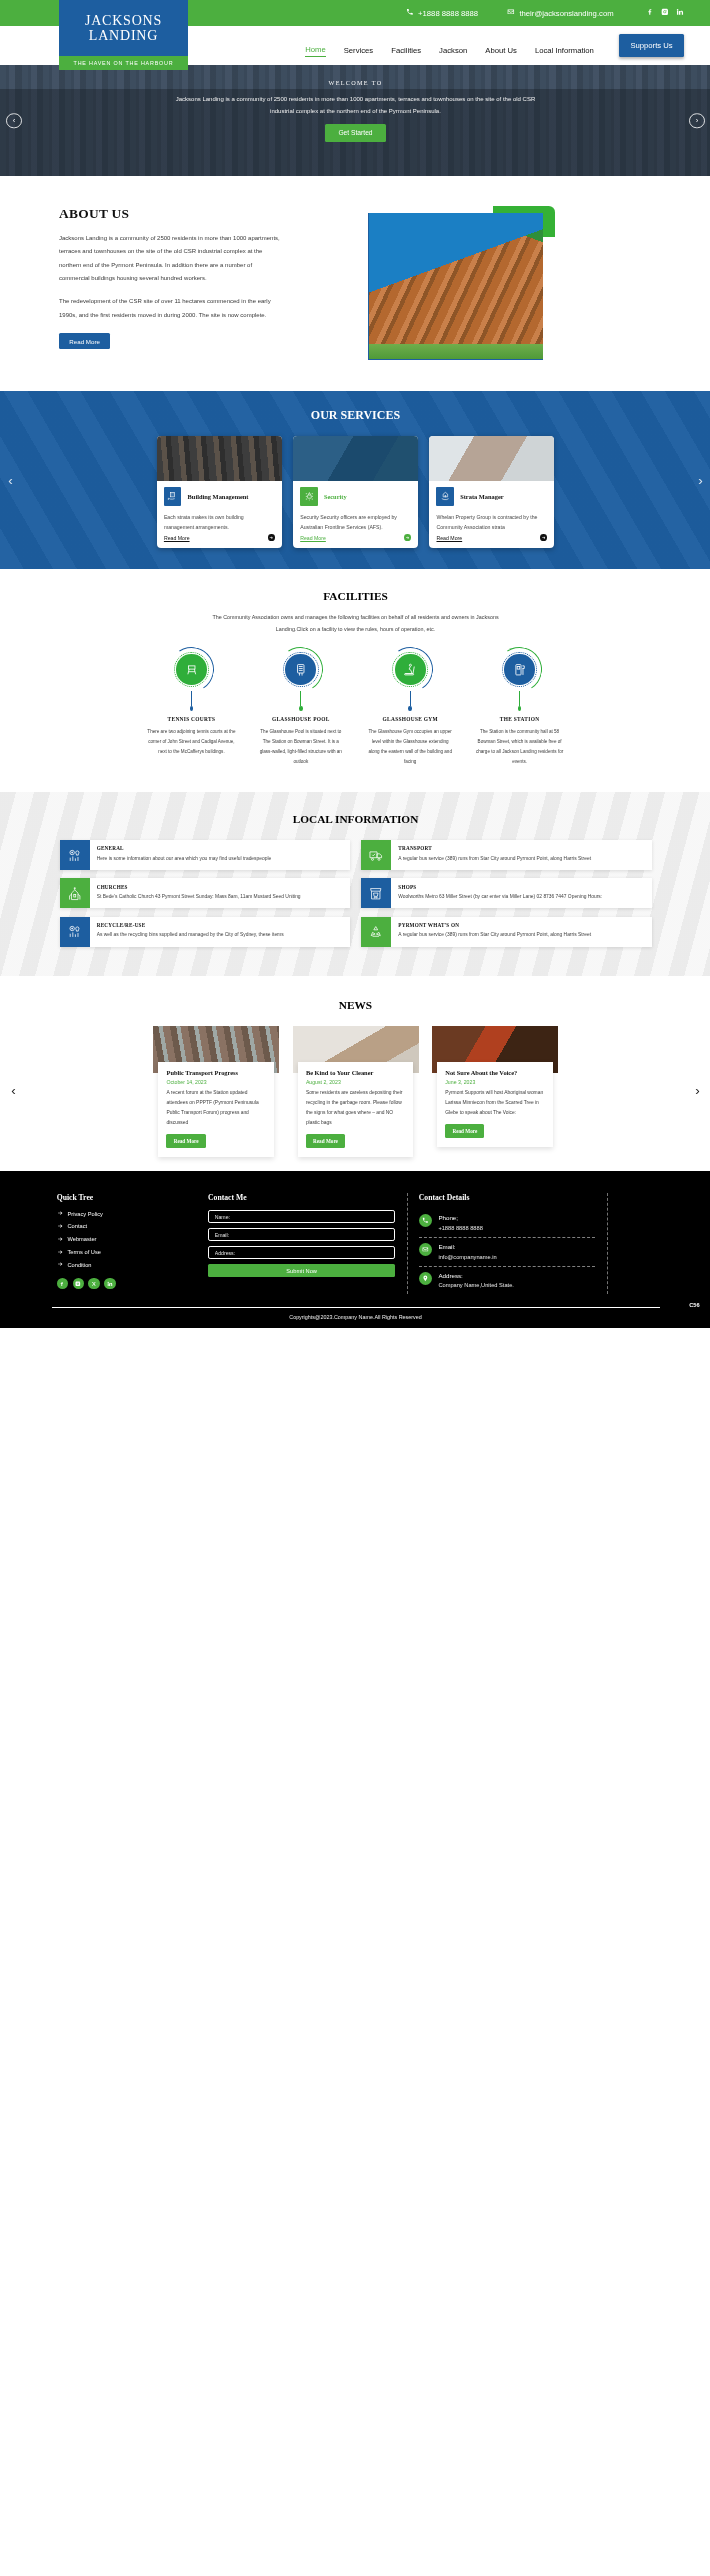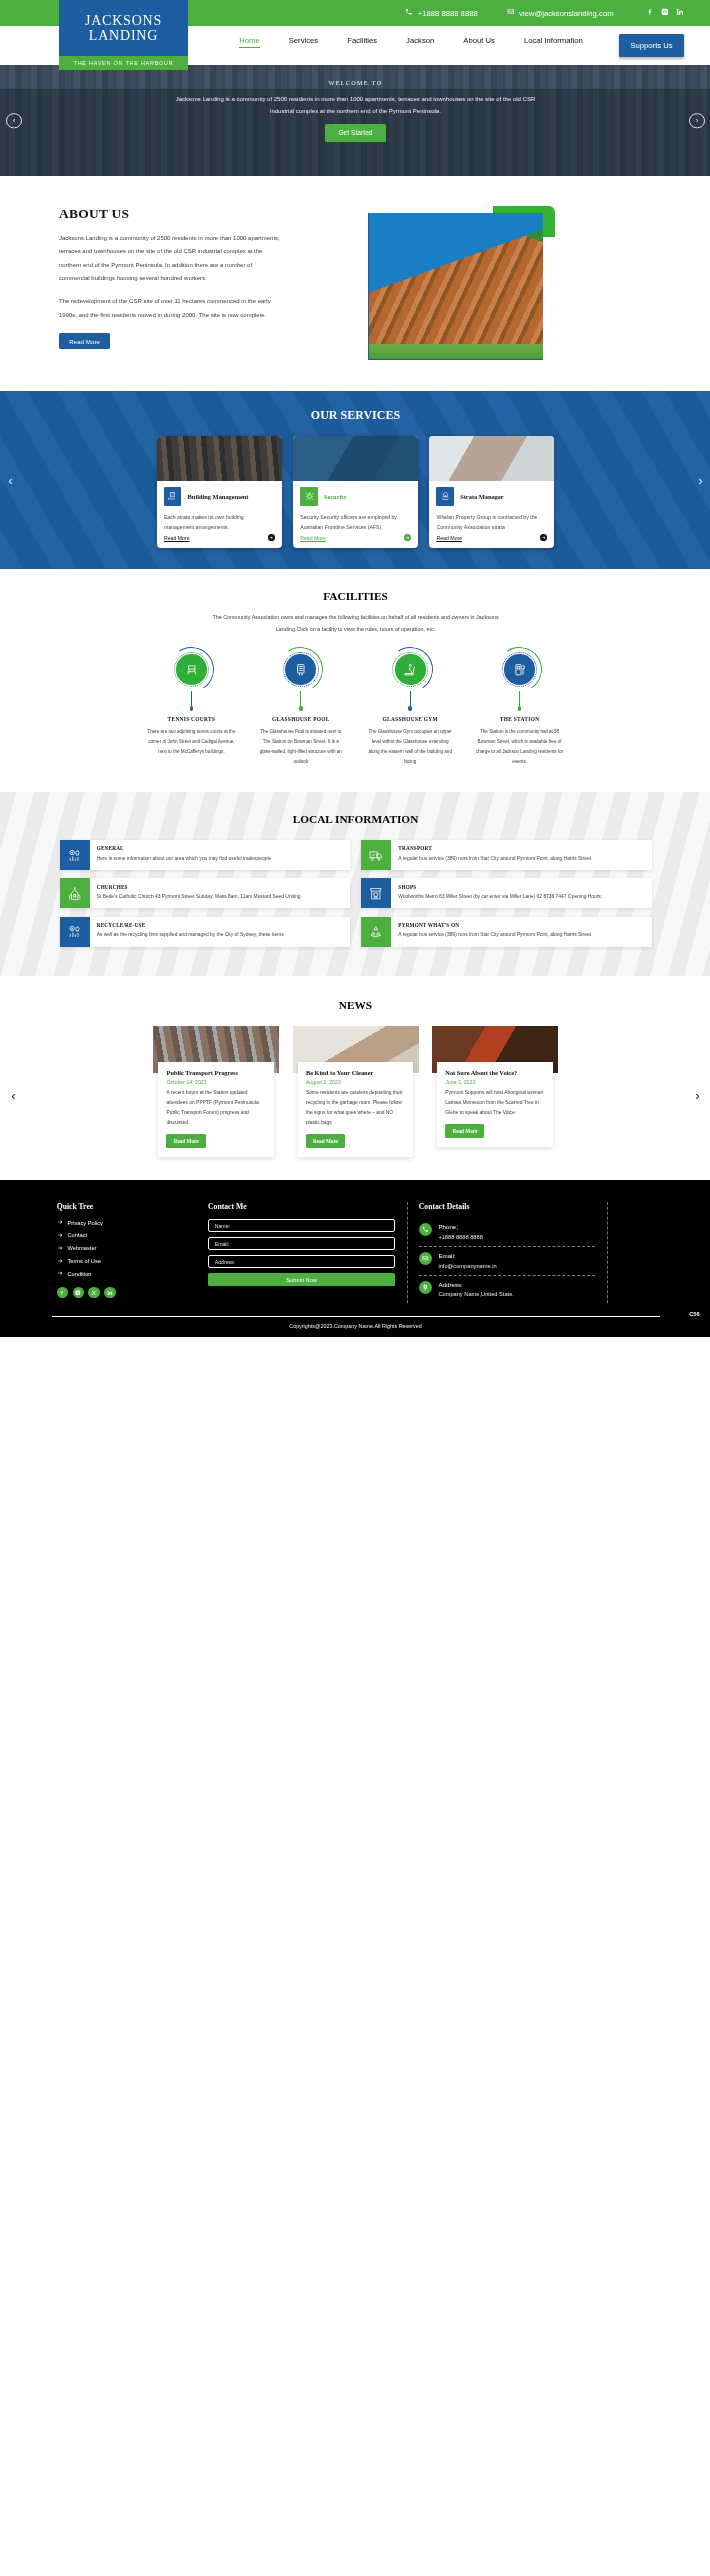--- a/index.html
+++ b/index.html
@@ -9,21 +9,21 @@
 
   
   .topbar{height:26px;background:#4caf3f;display:flex;align-items:center;justify-content:flex-end;padding-right:27px;gap:0;}
   .tb-item{display:flex;align-items:center;gap:4.6px;color:#fff;font-size:7.7px;margin-left:29px;white-space:nowrap;}
   .tb-item svg{width:7.7px;height:7.7px;fill:#fff;flex:none;}
   .tb-socials{display:flex;align-items:center;gap:7.7px;margin-left:32px;}
   .tb-socials svg{width:7.7px;height:7.7px;fill:#fff;}
 
   
   .navwrap{height:39px;background:#fff;display:flex;align-items:center;justify-content:flex-end;padding-right:27px;position:relative;z-index:30;}
-  .nav{display:flex;align-items:flex-start;gap:29px;}
+  .nav{display:flex;align-items:flex-end;gap:18px;}
   .nav a{font-size:7.7px;color:#111;text-decoration:none;white-space:nowrap;padding:2.1px 0;}
   .nav a.active{color:#4caf3f;border-bottom:1px solid #4caf3f;}
   .btn-contact{background:#1d5ea0;color:#fff;font-size:7.7px;padding:7.2px 11.3px;border:none;border-radius:1.5px;box-shadow:0 1.5px 3.1px rgba(0,0,0,.3);cursor:pointer;margin-left:7.2px;white-space:nowrap;font-family:inherit;}
 
   
   .logo{position:absolute;left:59px;top:0;width:129px;z-index:50;}
   .logo-main{background:#1d5ea0;height:56px;display:flex;flex-direction:column;align-items:center;justify-content:center;padding-top:1px;}
   .logo-main span{font-family:"Liberation Serif",serif;color:#fff;font-size:14px;letter-spacing:0.8px;line-height:1.06;font-variant:small-caps;text-transform:uppercase;}
   .logo-main span.l2{font-size:14px;}
   .logo-sub{background:#4caf3f;height:14px;display:flex;align-items:center;justify-content:center;color:#fff;font-size:5.4px;letter-spacing:0.8px;}
@@ -111,21 +111,21 @@
   .local h2{text-align:center;font-family:"Liberation Serif",serif;font-weight:bold;font-size:11.3px;position:relative;z-index:2;}
   .li-grid{display:grid;grid-template-columns:1fr 1fr;gap:8.2px 11.3px;width:592px;margin:15.5px auto 0;position:relative;z-index:2;}
   .li-card{display:flex;background:#fff;box-shadow:0 1px 3.6px rgba(0,0,0,.12);min-height:30px;}
   .li-ic{width:30px;flex:none;display:flex;align-items:center;justify-content:center;}
   .li-ic svg{width:15.5px;height:15.5px;stroke:#fff;fill:none;stroke-width:1.2;}
   .li-body{padding:5.2px 7.2px;}
   .li-t{font-family:"Liberation Serif",serif;font-weight:bold;font-size:5.2px;letter-spacing:0.2px;color:#111;}
   .li-d{font-size:4.9px;color:#3d3d3d;line-height:1.95;margin-top:2.1px;}
 
   
-  .news{padding:23px 0 23px;text-align:center;background:#fff;position:relative;}
+  .news{padding:23px 0 14px;text-align:center;background:#fff;position:relative;}
   .news h2{font-family:"Liberation Serif",serif;font-weight:bold;font-size:11.3px;}
   .news-row{display:flex;justify-content:center;gap:13.4px;margin-top:15.5px;}
   .nw-card{width:126px;text-align:left;position:relative;}
   .nw-img{height:47px;}
   .nw-img.a{background:repeating-linear-gradient(80deg,#8a7263 0 7.2px,#6d5a4c 7.2px 13.4px,#9fa8a5 13.4px 17.5px);}
   .nw-img.b{background:linear-gradient(150deg,#e6e2dc 0 45%,#b9a086 45% 75%,#cfc8bd 75%);}
   .nw-img.c{background:linear-gradient(120deg,#6b3a22 0 35%,#b0401f 35% 55%,#3d2414 55%);}
   .nw-body{background:#fff;box-shadow:0 1.5px 5.2px rgba(0,0,0,.13);padding:6.7px 8.2px 9.3px;margin:-11.3px 5.2px 0 5.2px;position:relative;}
   .nw-t{font-family:"Liberation Serif",serif;font-weight:bold;font-size:6.4px;color:#111;}
   .nw-date{font-size:5.2px;color:#4caf3f;margin-top:3.6px;}
@@ -169,21 +169,21 @@
     <div class="tb-item">
       <span><svg viewBox="0 0 24 24">
             <path d="M6.6 10.8c1.4 2.8 3.8 5.1 6.6 6.6l2.2-2.2c.3-.3.7-.4 1-.2 1.2.4 2.4.6 3.6.6.6 0 1 .4 1 1V20c0 .6-.4 1-1 1C10.6 21 3 13.4 3 4c0-.6.4-1 1-1h3.5c.6 0 1 .4 1 1 0 1.3.2 2.5.6 3.6.1.4 0 .8-.2 1.1l-2.3 2.1z"></path>
           </svg></span>
       <span>+1888 8888 8888</span>
     </div>
     <div class="tb-item">
       <span><svg viewBox="0 0 24 24">
             <path d="M2 5h20v14H2V5zm2 2v.5l8 5 8-5V7H4zm16 2.9l-8 5-8-5V17h16V9.9z"></path>
           </svg></span>
-      <span>view@jacksonslanding.com</span>
+      <span>their@jacksonslanding.com</span>
     </div>
     <div class="tb-socials">
       <span><svg viewBox="0 0 24 24">
             <path d="M13.5 21v-8h2.7l.4-3h-3.1V8.1c0-.9.2-1.5 1.5-1.5H16.7V3.9C16.4 3.9 15.4 3.8 14.2 3.8c-2.5 0-4.2 1.5-4.2 4.3V10H7.3v3H10v8h3.5z"></path>
           </svg></span>
       <span><svg viewBox="0 0 24 24">
             <path d="M12 2.2c3.2 0 3.6 0 4.9.1 3.3.1 4.8 1.7 4.9 4.9.1 1.3.1 1.6.1 4.8s0 3.6-.1 4.9c-.1 3.2-1.6 4.8-4.9 4.9-1.3.1-1.6.1-4.9.1s-3.6 0-4.9-.1c-3.3-.2-4.8-1.7-4.9-4.9-.1-1.3-.1-1.6-.1-4.9s0-3.5.1-4.8C2.3 4 3.8 2.4 7.1 2.3 8.4 2.2 8.8 2.2 12 2.2zm0 5.1A4.7 4.7 0 1 0 16.7 12 4.7 4.7 0 0 0 12 7.3zm0 7.7A3 3 0 1 1 15 12a3 3 0 0 1-3 3zm4.9-8.9a1.1 1.1 0 1 0 1.1 1.1 1.1 1.1 0 0 0-1.1-1.1z"></path>
           </svg></span>
       <span><svg viewBox="0 0 24 24">
             <path d="M4.98 3.5A2.5 2.5 0 1 0 5 8.5a2.5 2.5 0 0 0 0-5zM3 9h4v12H3V9zm6 0h3.8v1.7h.05c.53-1 1.83-2.06 3.77-2.06C20.7 8.64 22 10.8 22 14.1V21h-4v-6.1c0-1.5-.03-3.4-2.08-3.4-2.08 0-2.4 1.6-2.4 3.3V21H9V9z"></path>

